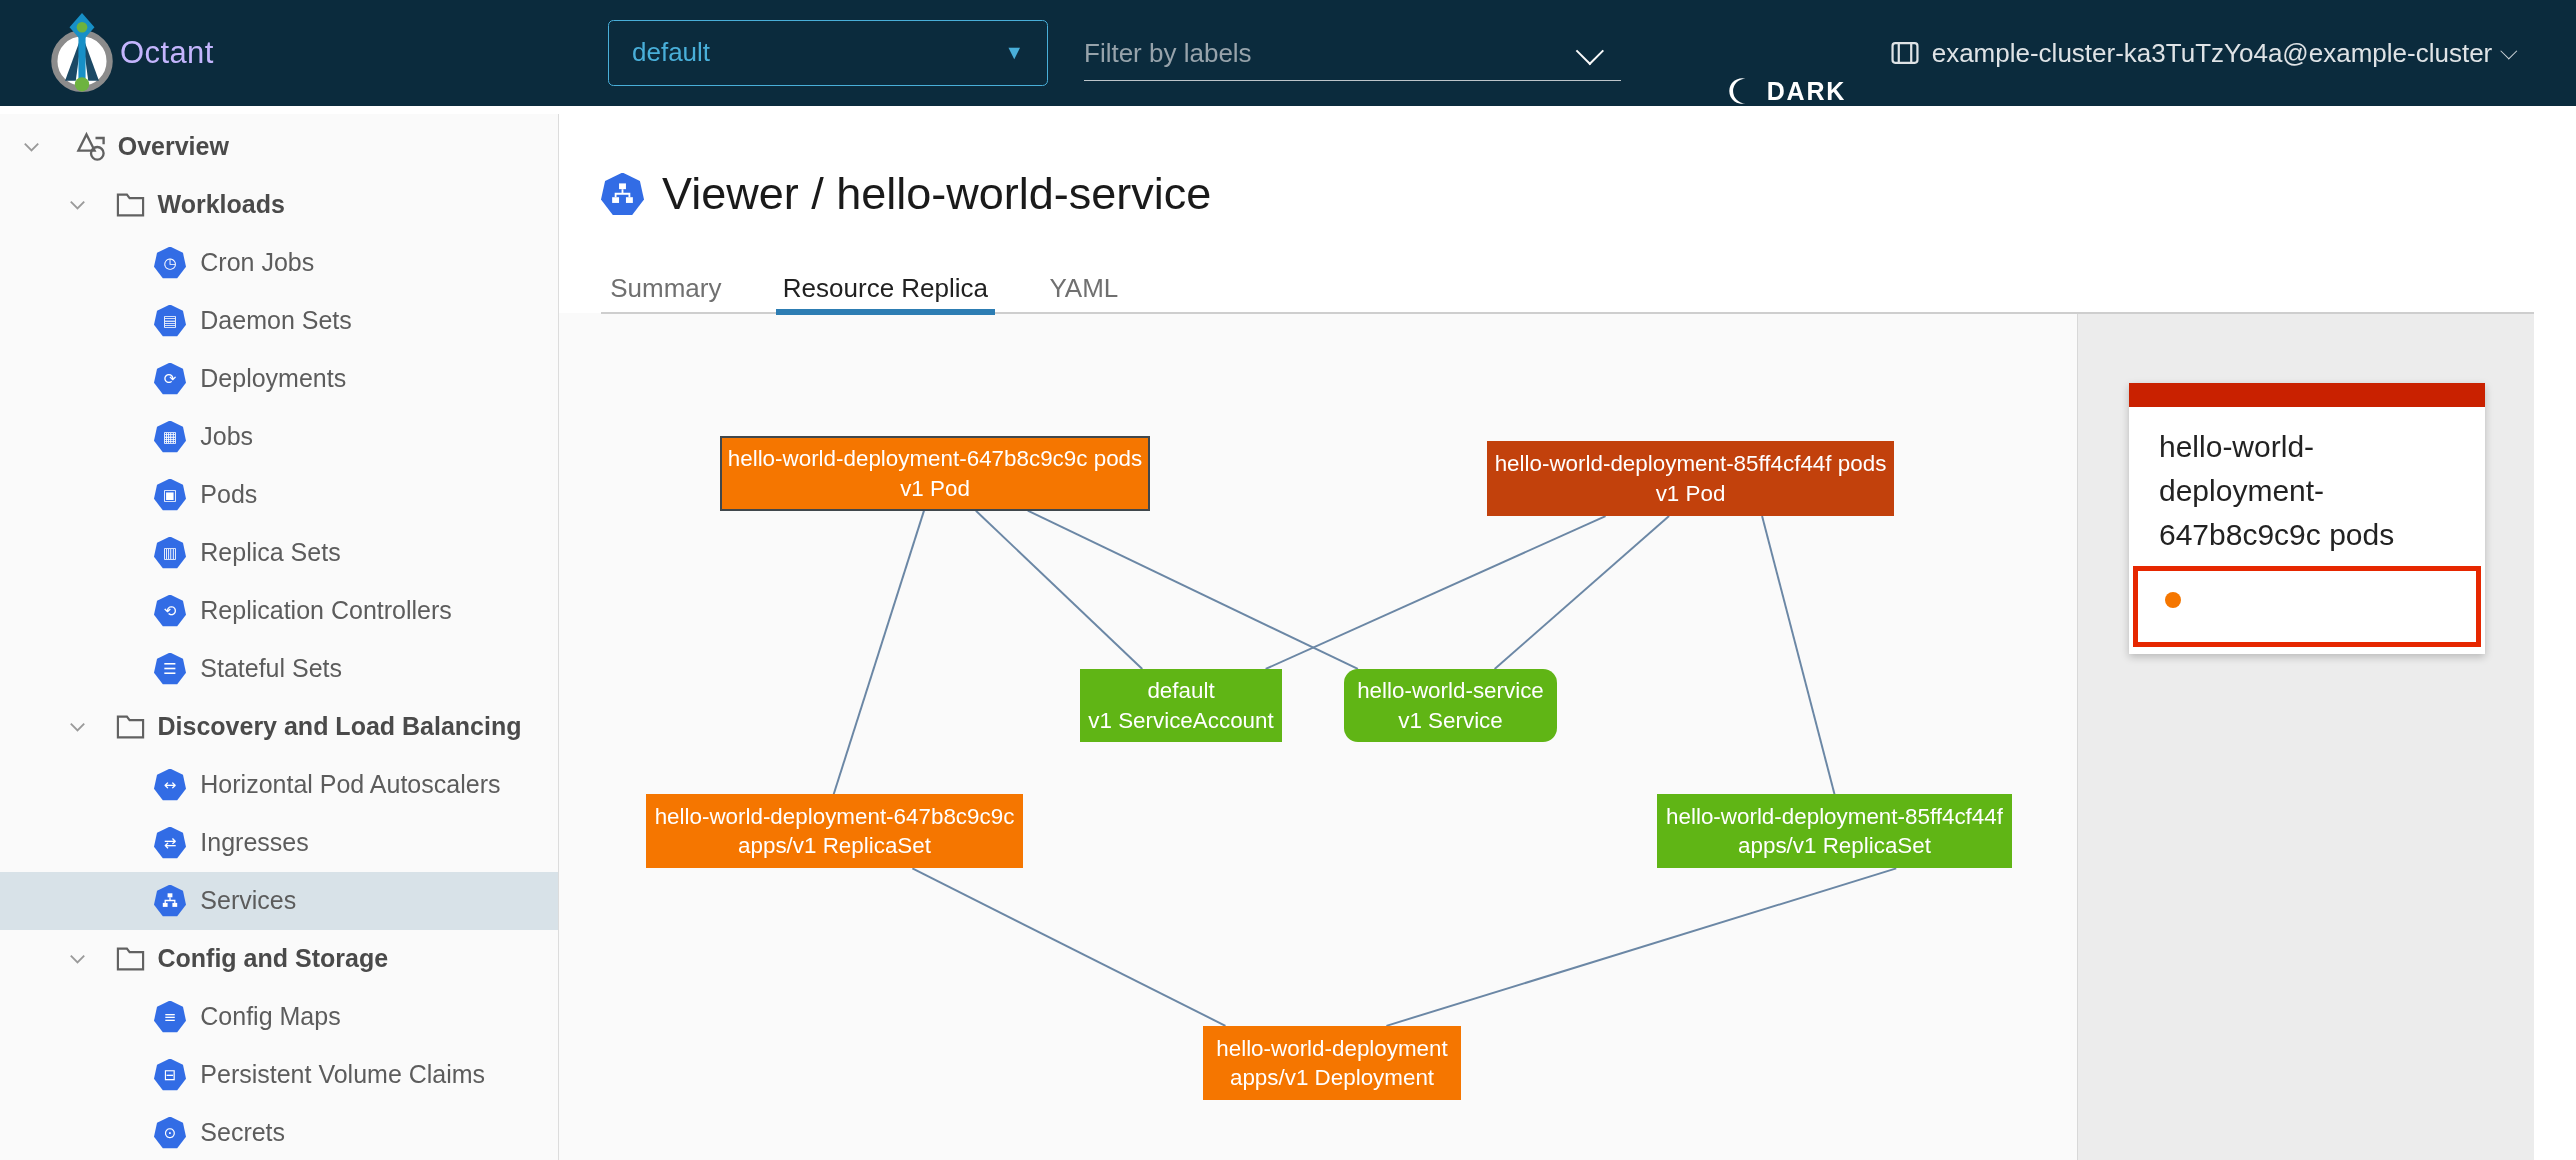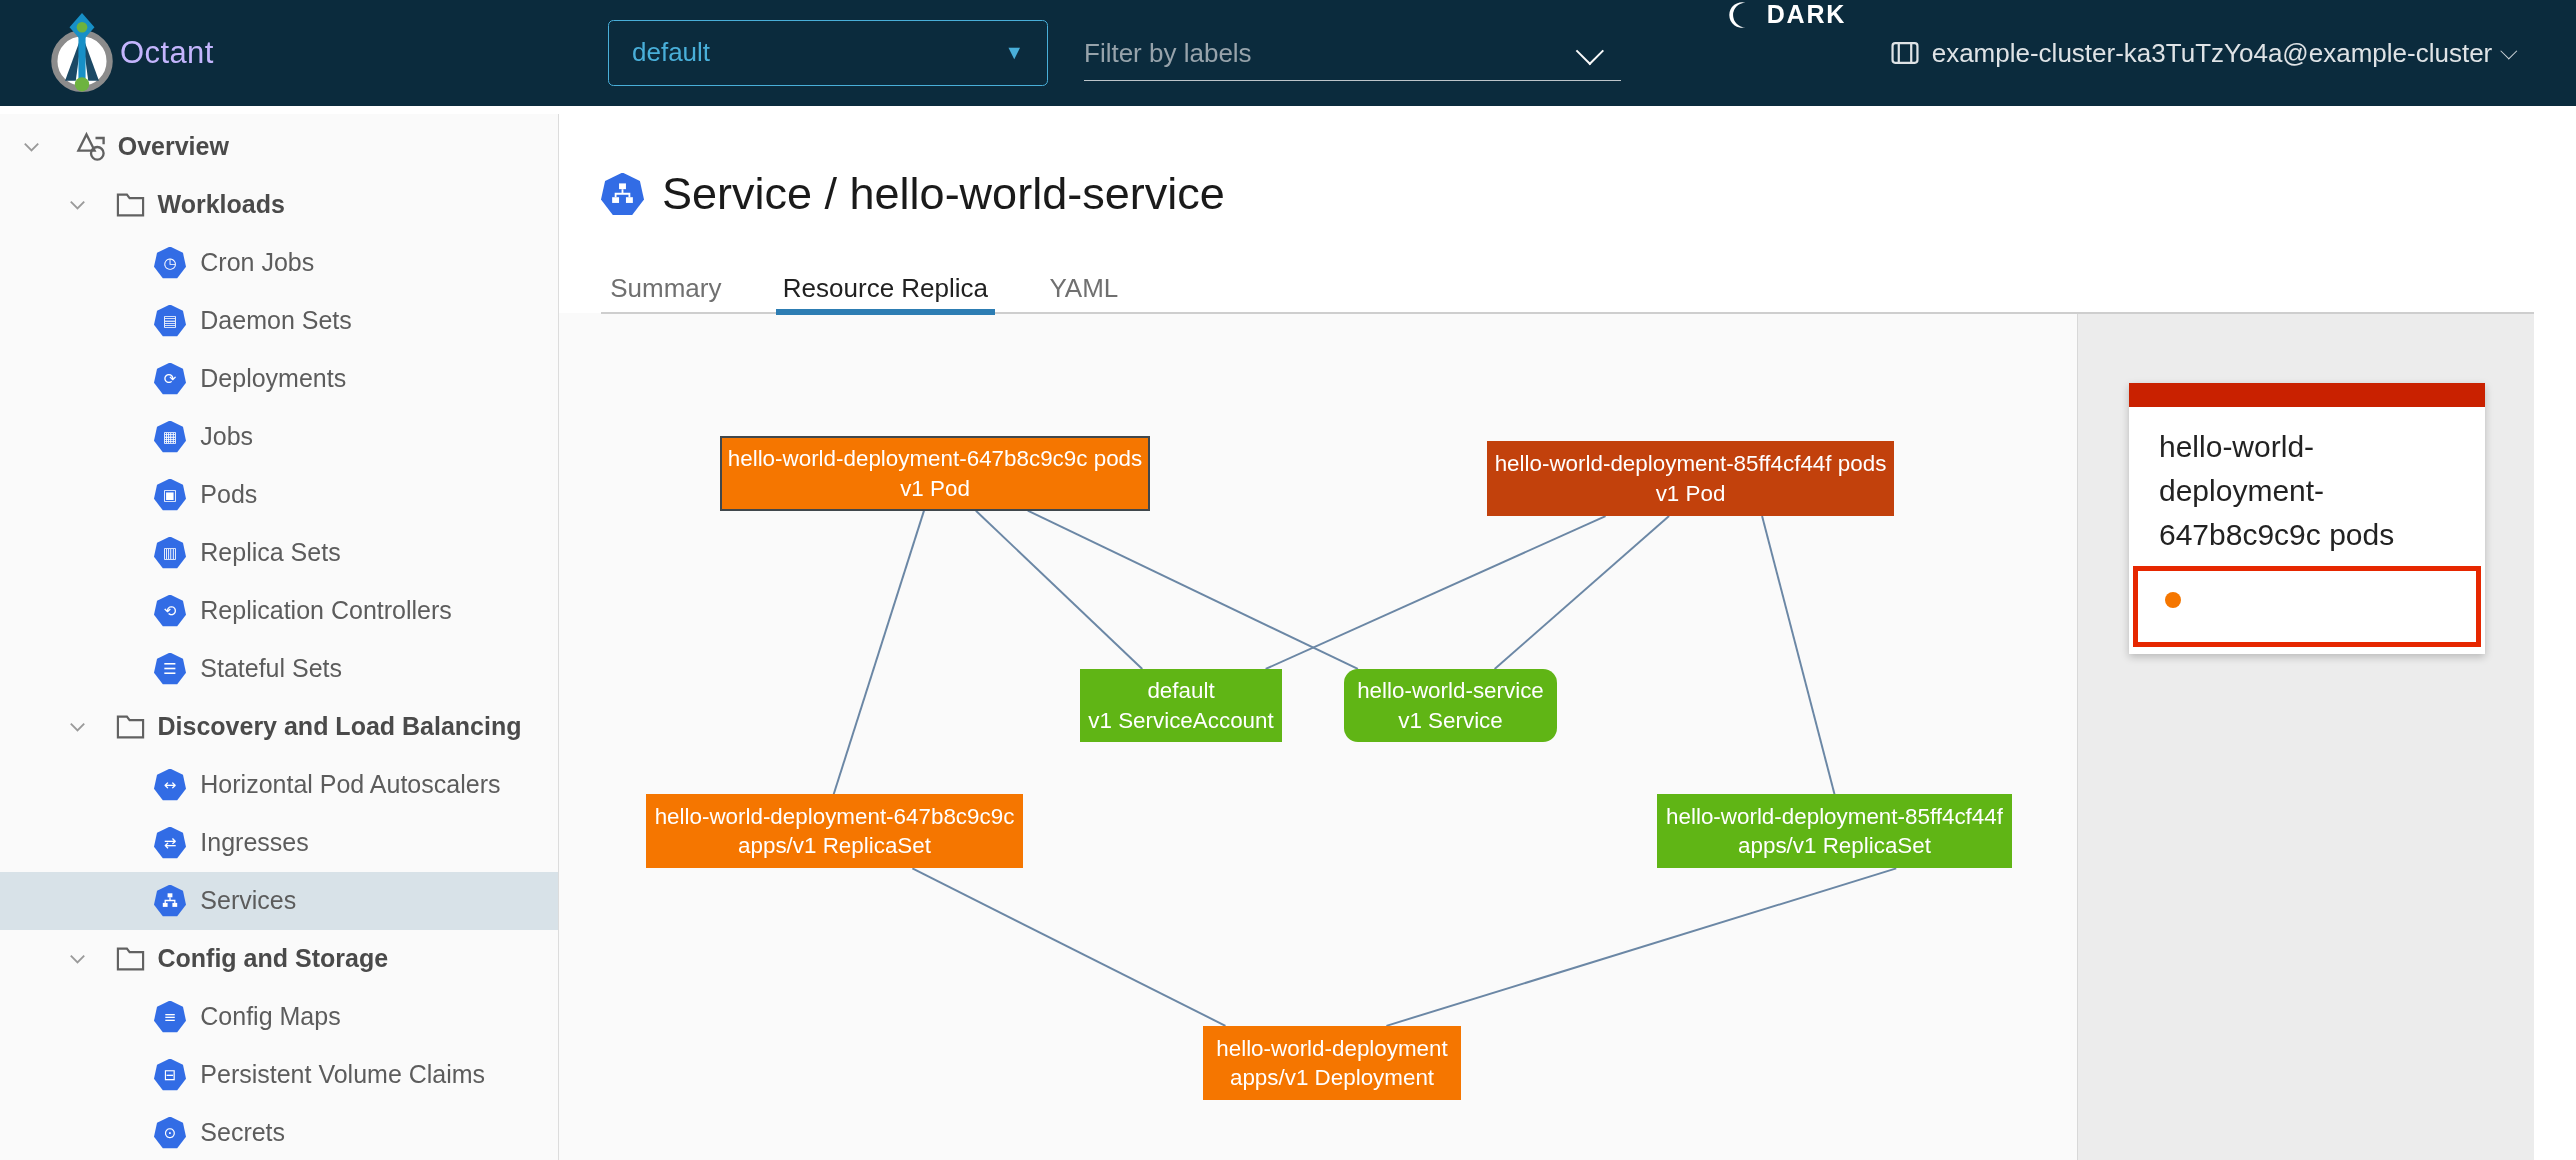--- a/index.html
+++ b/index.html
@@ -13,21 +13,21 @@
              font-size:31px; font-weight:300; color:#c4b5fd; letter-spacing:0.4px; }
   #ns-dropdown { position:absolute; left:608px; top:19.7px; width:440px; height:66px; border:1.8px solid #49afd9;
                  border-radius:5.4px; display:flex; align-items:center; padding:0 23px; color:#49afd9; font-size:26px; }
   #ns-dropdown .caret { margin-left:auto; font-size:19.7px; color:#49afd9; }
   #filter-wrap { position:absolute; left:1084px; top:27px; width:537px; height:54px; }
   #filter-input { width:100%; height:100%; background:transparent; border:none; outline:none;
                   border-bottom:1.8px solid rgba(250,250,250,0.75); color:#fafafa; font-size:26px; font-family:inherit; }
   #filter-input::placeholder { color:#97a3ab; }
   #filter-chevron { position:absolute; right:21.5px; top:14.3px; width:19.7px; height:19.7px;
                     border-right:2.7px solid #fafafa; border-bottom:2.7px solid #fafafa; transform:rotate(45deg); }
-  #theme-toggle { position:absolute; left:1726px; top:0; height:106px; display:flex; align-items:flex-start; gap:10.7px; cursor:pointer; }
+  #theme-toggle { position:absolute; left:1726px; top:0; height:106px; display:flex; align-items:flex-end; gap:10.7px; cursor:pointer; }
   #theme-toggle .lbl { color:#ffffff; font-size:25px; font-weight:700; letter-spacing:1.8px; }
   #context-chip { position:absolute; left:1889px; top:0; height:106px; display:flex; align-items:center; gap:10.7px; }
   #context-chip .ctx { color:#dfe3e6; font-size:26px; font-weight:300; }
   #context-chip .chev { width:11.6px; height:11.6px; border-right:1.8px solid #cfd5d9; border-bottom:1.8px solid #cfd5d9;
                         transform:rotate(45deg); margin-top:-5.4px; }
 
   
   #sidebar { position:absolute; left:0; top:114px; width:559px; height:1055px; background:#fafafa;
              border-right:0.9px solid #dcdcdc; padding-top:3.6px; z-index:10; }
   .srow { display:flex; align-items:center; height:58px; cursor:pointer; }
@@ -253,21 +253,21 @@
 
   <div id="page-header">
     <div id="title-hepta">
       <svg width="23" height="21.5" viewBox="0 0 20 18">
         <rect x="7" y="0" width="6" height="5" fill="#ffffff"></rect>
         <rect x="1" y="12" width="6" height="5" fill="#ffffff"></rect>
         <rect x="13" y="12" width="6" height="5" fill="#ffffff"></rect>
         <path d="M10 5 V9 M4 12 V9 H16 V12" fill="none" stroke="#ffffff" stroke-width="1.6"></path>
       </svg>
     </div>
-    <h1 id="page-title">Service / hello-world-service</h1>
+    <h1 id="page-title">Viewer / hello-world-service</h1>
   </div>
 
   <div id="tab-bar">
       <div class="tab">Summary</div>
       <div class="tab active">Resource Replica</div>
       <div class="tab">YAML</div>
     </div>
   <div id="tabs-rule"></div>
 
   <div id="graph">

